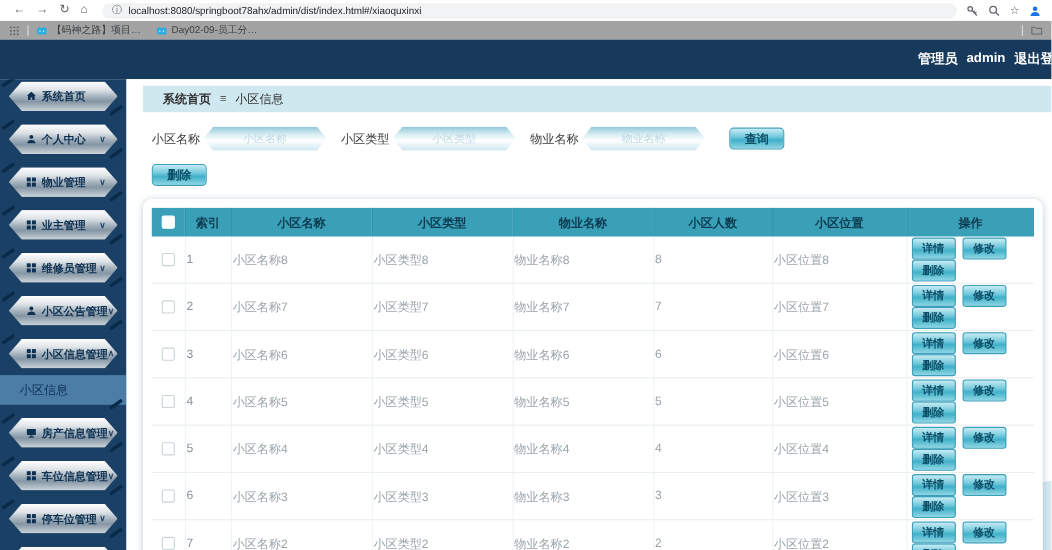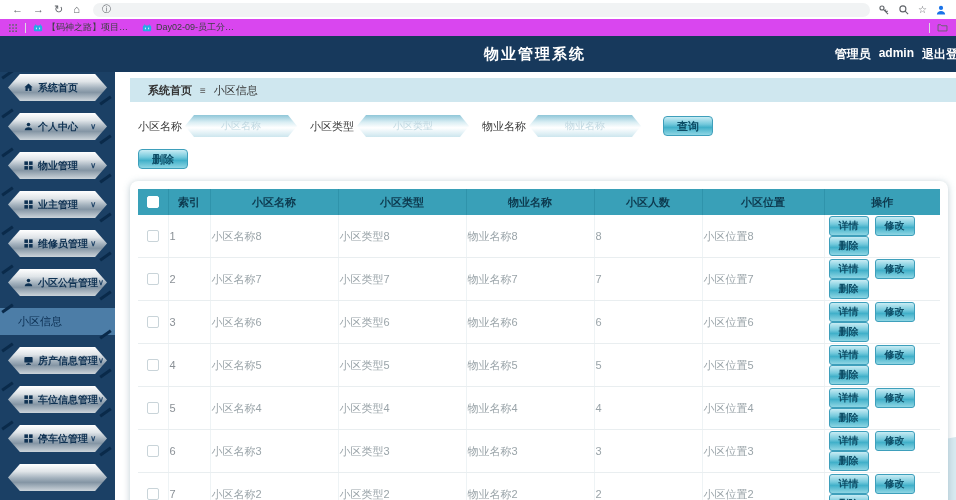--- a/index.html
+++ b/index.html
@@ -12,21 +12,21 @@
   
   .chrome-row1 { height:19px; display:flex; align-items:center; padding:0 7px; background:#fff; }
   .nav-glyph { color:#5f6368; font-size:11px; line-height:1; margin:0 5px; cursor:pointer; }
   .url-bar { flex:1; height:14px; background:#f1f3f4; border-radius:8px; display:flex; align-items:center; padding:0 9px; margin:0 8px; cursor:text; }
   .url-info { font-size:9px; color:#5f6368; margin-right:6px; }
   .url-text { font-size:9px; color:#202124; white-space:nowrap; overflow:hidden; }
   .chrome-icons { display:flex; align-items:center; gap:8px; margin-right:2px; }
   .c-icon { width:12px; height:12px; display:inline-flex; cursor:pointer; }
   .c-icon svg { width:100%; height:100%; }
   .star-glyph { color:#5f6368; font-size:10px; cursor:pointer; }
-  .chrome-row2 { height:17px; display:flex; align-items:center; padding:0 8px; background:#d946ef; font-size:9px; color:#3c4043; }
+  .chrome-row2 { height:17px; display:flex; align-items:center; padding:0 8px; background:#a3a3a3; font-size:9px; color:#3c4043; }
   .bm-divider { width:1px; height:10px; background:#dadce0; margin:0 7px; }
   .bookmark { display:flex; align-items:center; gap:4px; cursor:pointer; white-space:nowrap; }
   .bm-icon { width:10px; height:10px; display:inline-flex; }
   .bm-icon svg { width:100%; height:100%; }
   .bm-right { margin-left:auto; display:flex; align-items:center; overflow:hidden; }
 
   
   .app-header { height:36px; background:#17395c; position:relative; overflow:hidden; }
   .app-title { position:absolute; left:535px; top:50%; transform:translate(-50%,-50%);
     color:#fff; font-size:15px; font-weight:bold; letter-spacing:2px; white-space:nowrap; }
@@ -112,20 +112,21 @@
 </head>
 <body>
 
 <div class="chrome-row1">
   <span class="nav-glyph">←</span>
   <span class="nav-glyph">→</span>
   <span class="nav-glyph">↻</span>
   <span class="nav-glyph">⌂</span>
   <div class="url-bar">
     <span class="url-info">ⓘ</span>
+    <span class="url-text">localhost:8080/springboot78ahx/admin/dist/index.html#/xiaoquxinxi</span>
   </div>
   <div class="chrome-icons">
     <span class="c-icon">
       <svg viewBox="0 0 16 16" fill="none" stroke="#5f6368" stroke-width="1.5">
           <circle cx="5.3" cy="5.3" r="2.7"></circle>
           <path d="M7.6 7.6 L13.4 13.4 M11 11 l1.8-1.8 M9.2 9.2 l1.6-1.6"></path>
         </svg>
     </span>
     <span class="c-icon">
       <svg viewBox="0 0 16 16" fill="none" stroke="#5f6368" stroke-width="1.5">
@@ -181,21 +182,20 @@
     <span class="bm-divider"></span>
     <span class="c-icon" style="width:11px;height:11px">
       <svg viewBox="0 0 16 16" fill="none" stroke="#5f6368" stroke-width="1.3">
           <path d="M1.5 4h4l1.5 1.5h7.5V13h-13z"></path>
         </svg>
     </span>
   </span>
 </div>
 
 <div class="app-header">
-  <div class="app-title">物业管理系统</div>
   <div class="header-right">
     <span>管理员</span>
     <span>admin</span>
     <span>退出登录</span>
   </div>
 </div>
 
 <div class="app-body">
 
   <div class="sidebar">
@@ -270,20 +270,32 @@
               <svg viewBox="0 0 16 16" fill="#0e3152">
                 <circle cx="8" cy="5" r="2.6"></circle>
                 <path d="M2.5 13.5c0-3 2.5-4.5 5.5-4.5s5.5 1.5 5.5 4.5z"></path>
               </svg>
             </span>
             <span class="nav-label">小区公告管理</span>
             <span class="nav-chevron">∨</span>
           </div>
         </div>
         <div class="nav-entry">
+          <div class="nav-hex">
+            <span class="nav-icon">
+              <svg viewBox="0 0 16 16" fill="#0e3152">
+                <rect x="2" y="2" width="5.2" height="5.2"></rect>
+                <rect x="8.8" y="2" width="5.2" height="5.2"></rect>
+                <rect x="2" y="8.8" width="5.2" height="5.2"></rect>
+                <rect x="8.8" y="8.8" width="5.2" height="5.2"></rect>
+              </svg>
+            </span>
+            <span class="nav-label">小区信息管理</span>
+            <span class="nav-chevron">∧</span>
+          </div>
           <div class="submenu active">
             <span class="submenu-label">小区信息</span>
           </div>
         </div>
         <div class="nav-entry">
           <div class="nav-hex">
             <span class="nav-icon">
               <svg viewBox="0 0 16 16" fill="#0e3152">
                 <rect x="2" y="3" width="12" height="8" rx="1"></rect>
                 <rect x="6.5" y="11.3" width="3" height="1.8"></rect>

